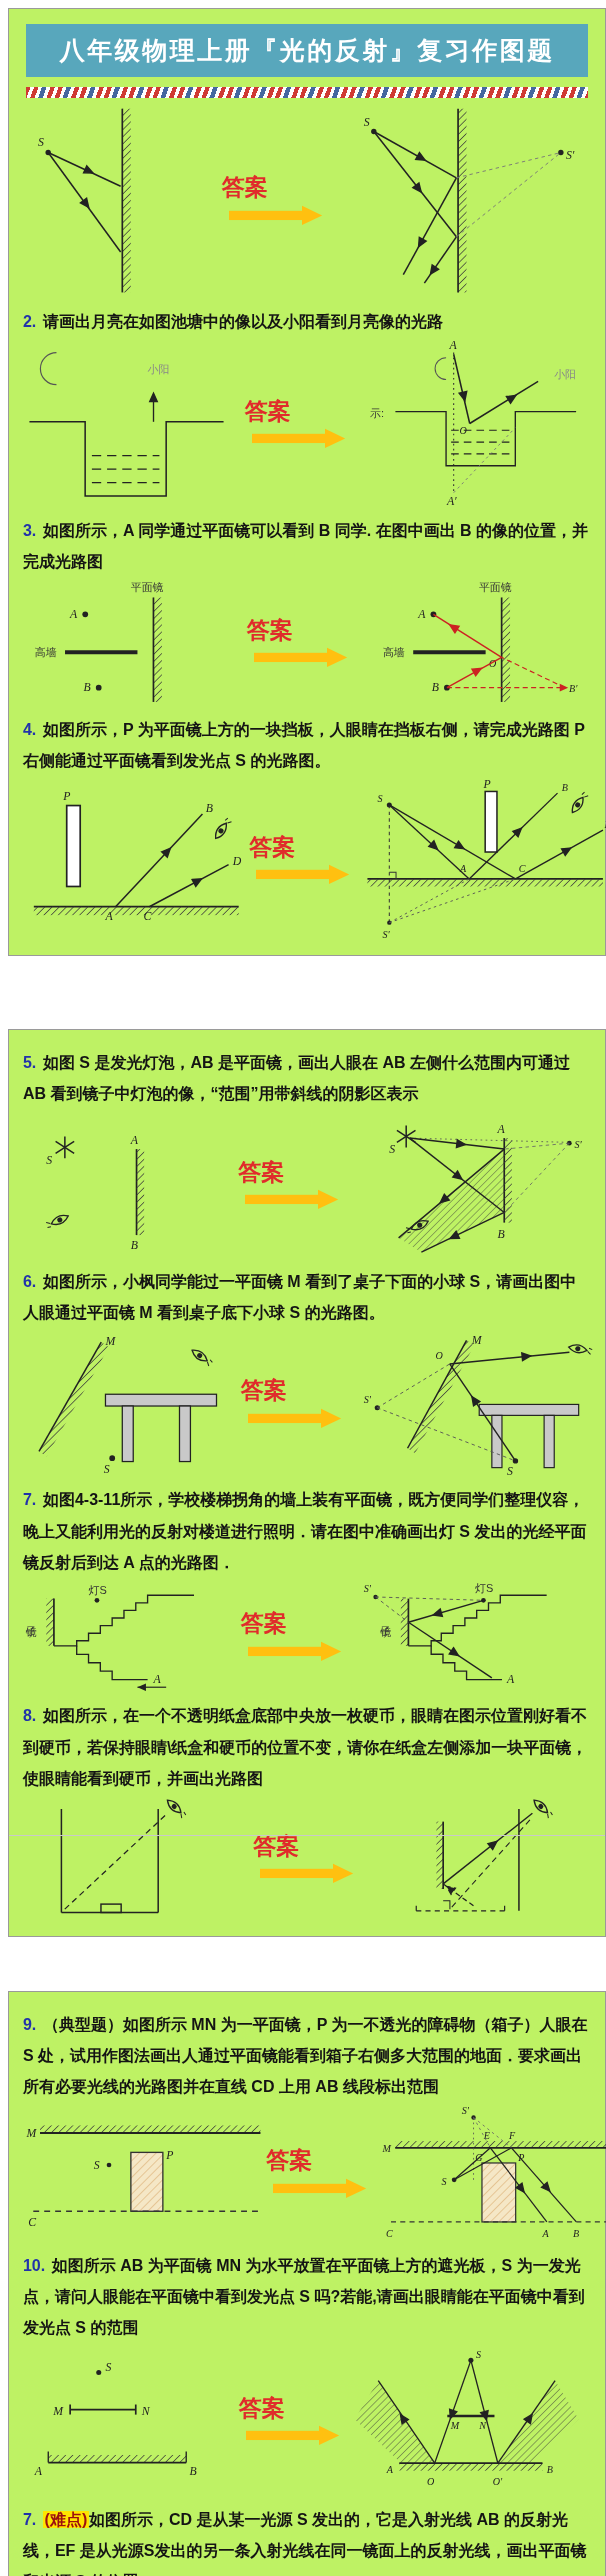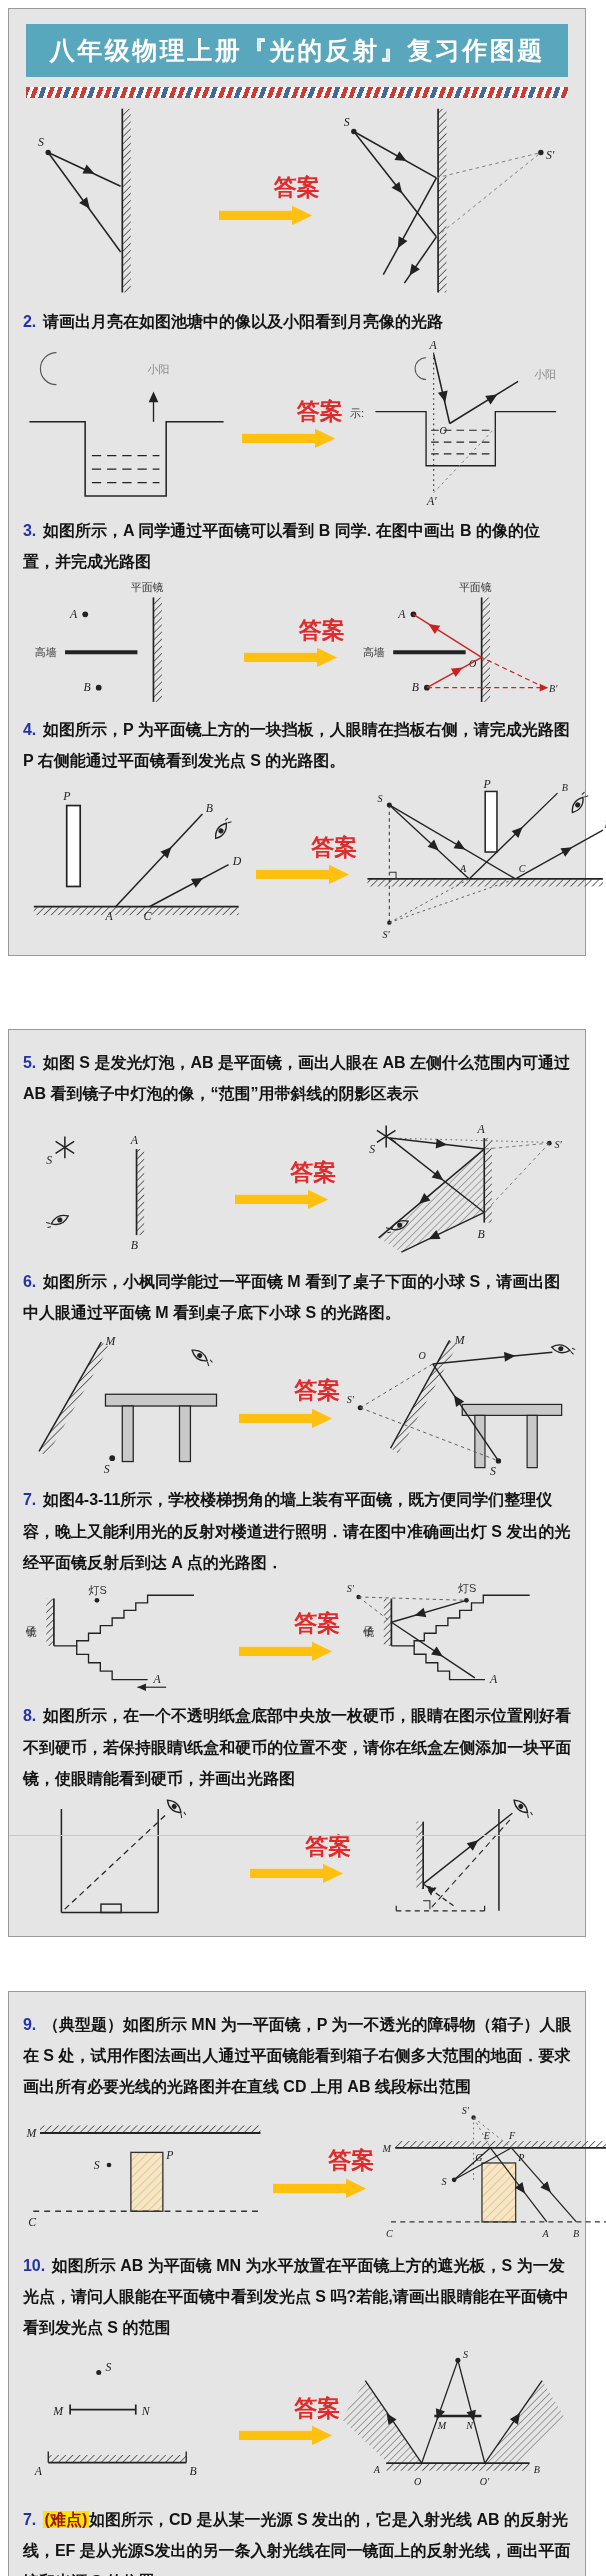--- a/index.html
+++ b/index.html
@@ -1,29 +1,29 @@
 <!DOCTYPE html>
 <html style="font-size:13.5px"><head>
 <meta charset="utf-8">
 <style>
   html,body{margin:0;padding:0;background:#ffffff;}
   body{width:606px;font-family:"Liberation Sans","DejaVu Sans",sans-serif;color:#111;}
   .page{padding-top:8.4px;padding-bottom:39px;}
-  .card{border:0.8px solid #9a9a9a;background:#e5e5e5;margin-left:8.4px;margin-right:20px;padding:10px 11.8px 8.4px 11.8px;box-sizing:border-box;}
+  .card{border:0.8px solid #9a9a9a;background:#bef264;margin-left:8.4px;padding:10px 11.8px 8.4px 11.8px;box-sizing:border-box;}
   .card + .card{margin-top:54px;}
   .card.first{margin-top:0;}
   .card.second{margin-top:73px;}
   .banner{background:#58a7bc;color:#ffffff;font-size:25px;font-weight:bold;text-align:center;padding:10px 0;letter-spacing:2.5px;margin:5px 5px 0 5px;}
   .stripes{height:11px;margin:10px 5px 3.4px 5px;background:repeating-linear-gradient(110deg,#cf3a33 0 4.2px,#ffffff 4.2px 7.6px,#cf3a33 7.6px 11.8px,#ffffff 11.8px 15px,#44679f 15px 19.4px,#ffffff 19.4px 23px);}
   .qtext{font-size:16px;font-weight:bold;line-height:1.95;margin:6.7px 1.7px 1.7px 1.7px;color:#141414;}
   .qnum{color:#2233aa;margin-right:6.7px;}
   .hl{background:#ffe500;color:#9c1010;padding:0 1.7px;}
   .row{display:flex;align-items:center;justify-content:space-between;margin:1.7px 0 5px 0;position:relative;}
   .dL{flex:0 0 auto;}
-  .mid{flex:0 0 108px;text-align:right;}
+  .mid{flex:0 0 108px;text-align:left;}
   .dR{flex:0 0 auto;}
   .ans{color:#e02b2b;font-size:23px;font-weight:bold;display:block;line-height:1.1;}
   .arr{display:block;margin:3.4px auto 0 auto;}
   .lb{font:italic 14px "Liberation Serif","DejaVu Serif",serif;fill:#222;}
   .lbs{font:italic 12px "Liberation Serif","DejaVu Serif",serif;fill:#222;}
   .cn{font:13px "Liberation Sans",sans-serif;fill:#333;}
   .cng{font:13px "Liberation Sans",sans-serif;fill:#888;}
   svg{display:block;}
   .ghost{position:absolute;width:0;height:0;overflow:hidden;}
   .q8line{position:absolute;left:-11.8px;right:-11.8px;top:39px;border-top:0.8px solid #c9c9c9;}

